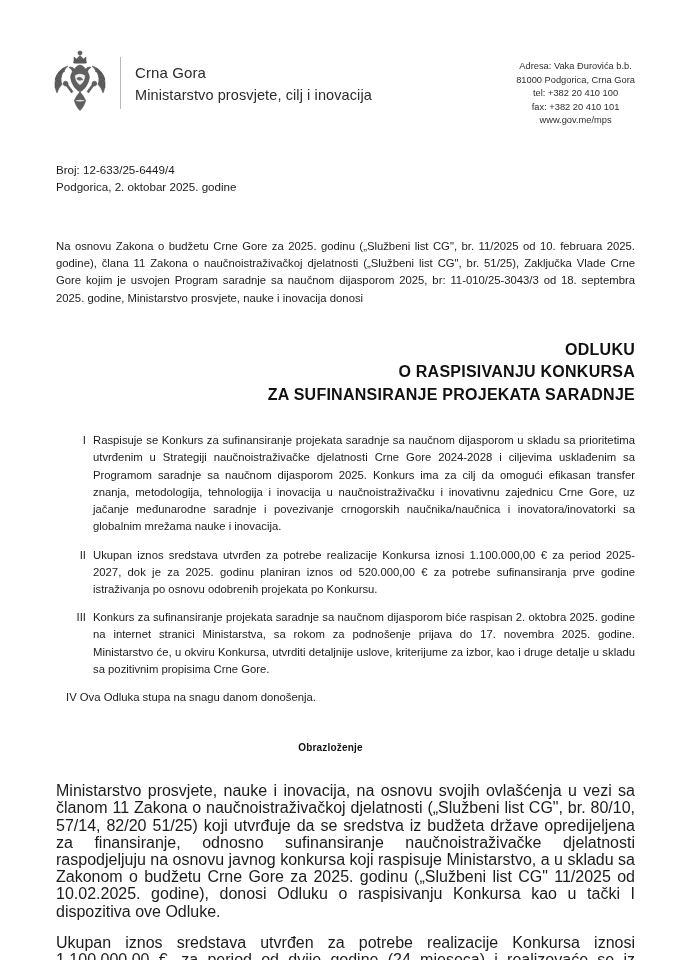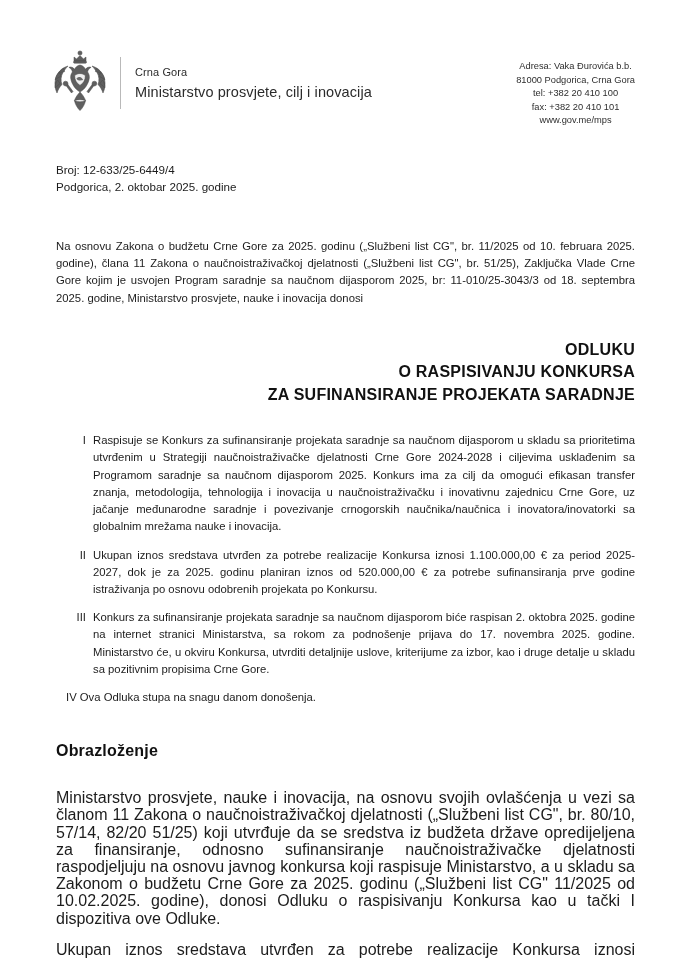--- a/index.html
+++ b/index.html
@@ -49,21 +49,21 @@
     margin: 0 14px 0 10px;
     flex: 0 0 auto;
   }
   .brand-text {
     display: flex;
     flex-direction: column;
     justify-content: center;
     gap: 6px;
   }
   .brand-line1 {
-    font-size: 11px;
+    font-size: 15px;
     color: #2b2b2b;
     letter-spacing: .1px;
     white-space: nowrap;
   }
   .brand-line2 {
     font-size: 14.5px;
     color: #2b2b2b;
     letter-spacing: .1px;
     white-space: nowrap;
   }
@@ -134,22 +134,23 @@
   .item-plain {
     margin-top: 2px;
     padding-left: 10px;
     font-size: 11.3px;
     line-height: 17.2px;
     color: #1c1c1c;
   }
 
   .section-heading {
     margin-top: 36px;
+    text-align: center;
     font-weight: bold;
-    font-size: 16px;
+    font-size: 10px;
     letter-spacing: .2px;
     color: #111;
     padding-right: 30px;
   }
 
   .explain {
     margin-top: 29px;
     font-size: 16px;
     line-height: 17.2px;
     text-align: justify;

